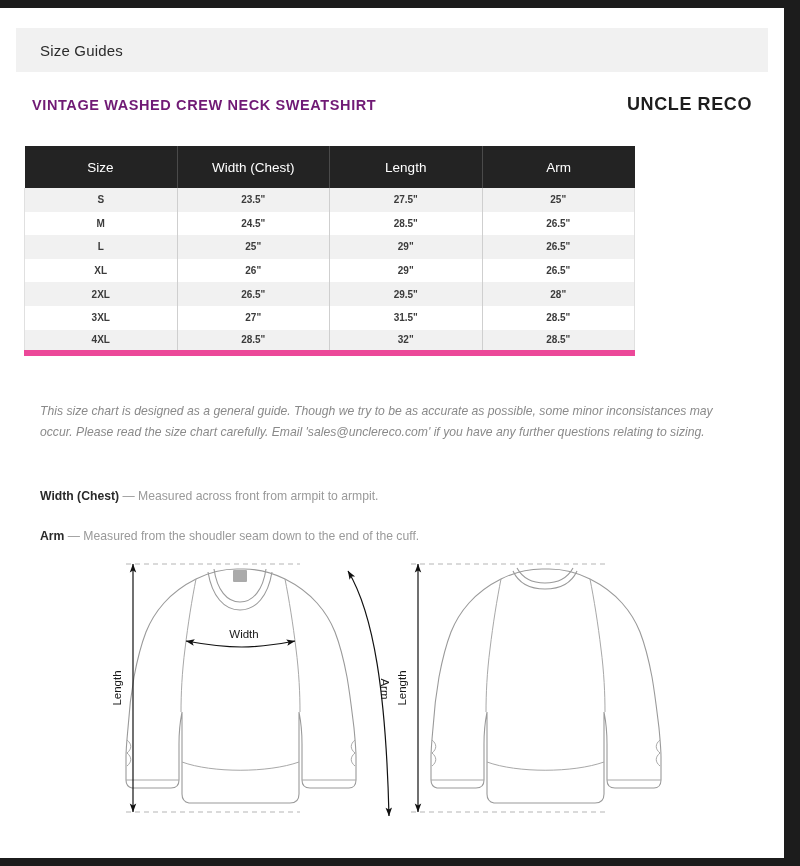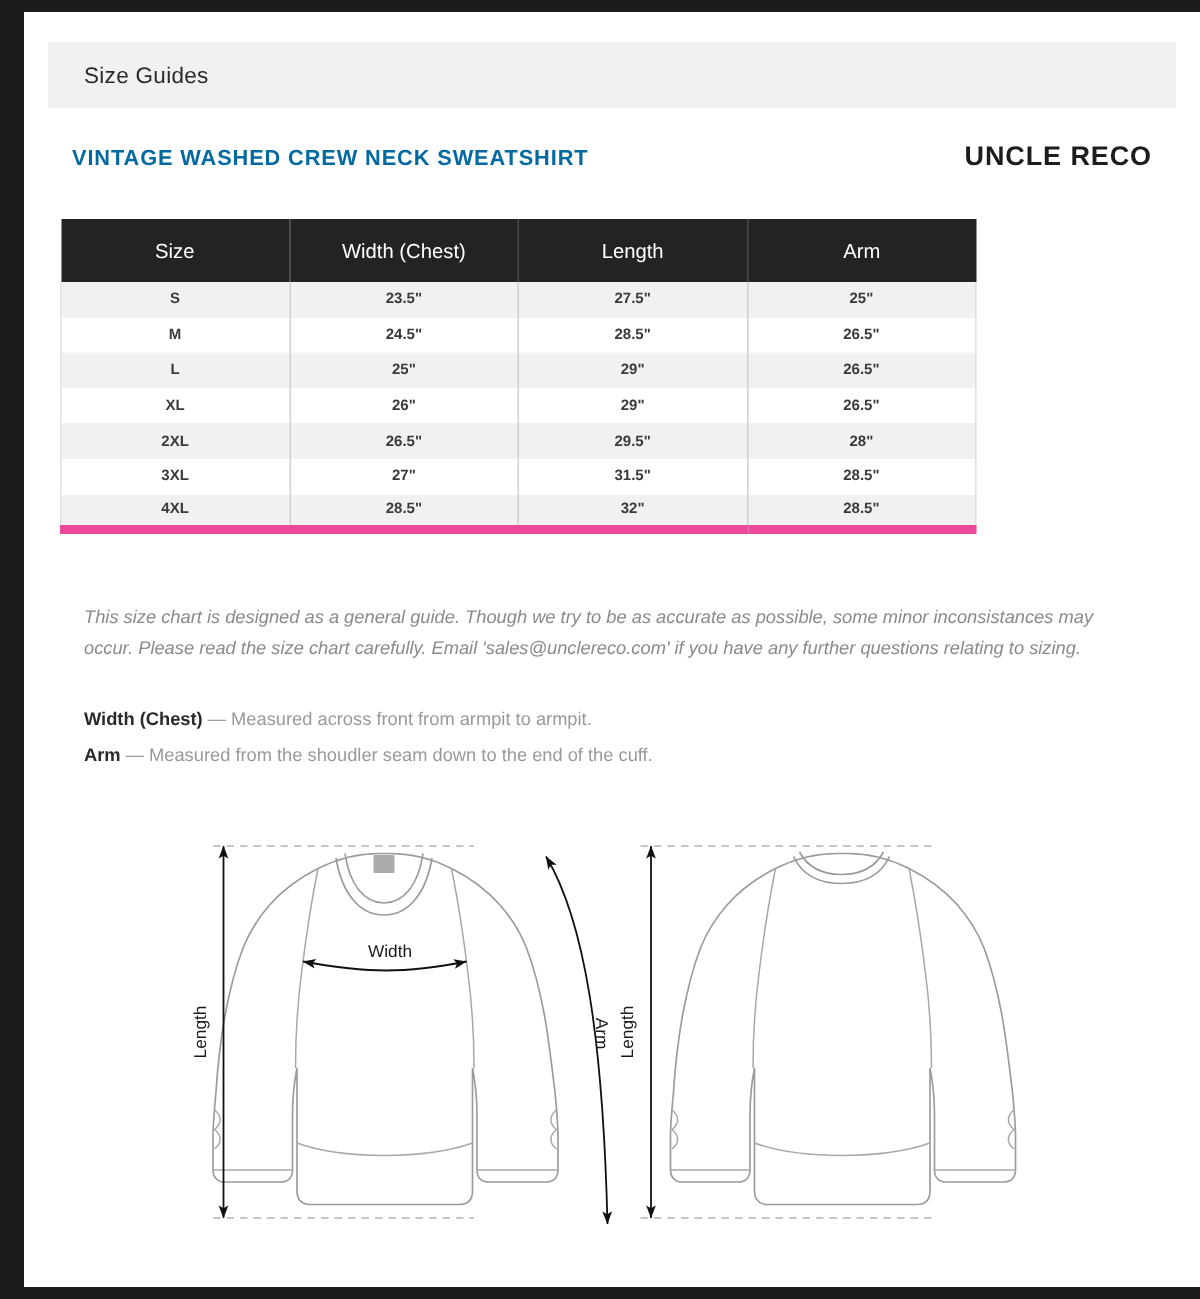--- a/index.html
+++ b/index.html
@@ -10,21 +10,21 @@
     background: #1c1c1c;
   }
   body {
     width: 800px;
     height: 866px;
     font-family: "Liberation Sans", sans-serif;
     overflow: hidden;
   }
   .page {
     position: absolute;
-    left: 16px;
+    left: 0;
     top: 8px;
     width: 784px;
     height: 850px;
     background: #ffffff;
     overflow: hidden;
     padding-left: 44px;
   }
 
   
   .sg-bar {
@@ -51,21 +51,21 @@
     top: 86px;
     width: 720px;
     display: flex;
     justify-content: space-between;
     align-items: baseline;
   }
   .product-title {
     font-size: 14.5px;
     font-weight: bold;
     letter-spacing: 0.6px;
-    color: #0369a1;
+    color: #701a75;
   }
   .brand-name {
     font-size: 18px;
     font-weight: bold;
     letter-spacing: 0.6px;
     color: #1d1d1d;
   }
 
   
   .size-table {
@@ -118,20 +118,21 @@
     position: absolute;
     left: 40px;
     top: 460px;
     width: 700px;
   }
   .def-line {
     font-size: 12.2px;
     line-height: 23px;
     color: #9a9a9a;
     margin-bottom: 1px;
+    margin-top: 17px;
   }
   .def-term {
     font-weight: bold;
     color: #2a2a2a;
   }
 
   
   .diagram {
     position: absolute;
     left: 0px;

